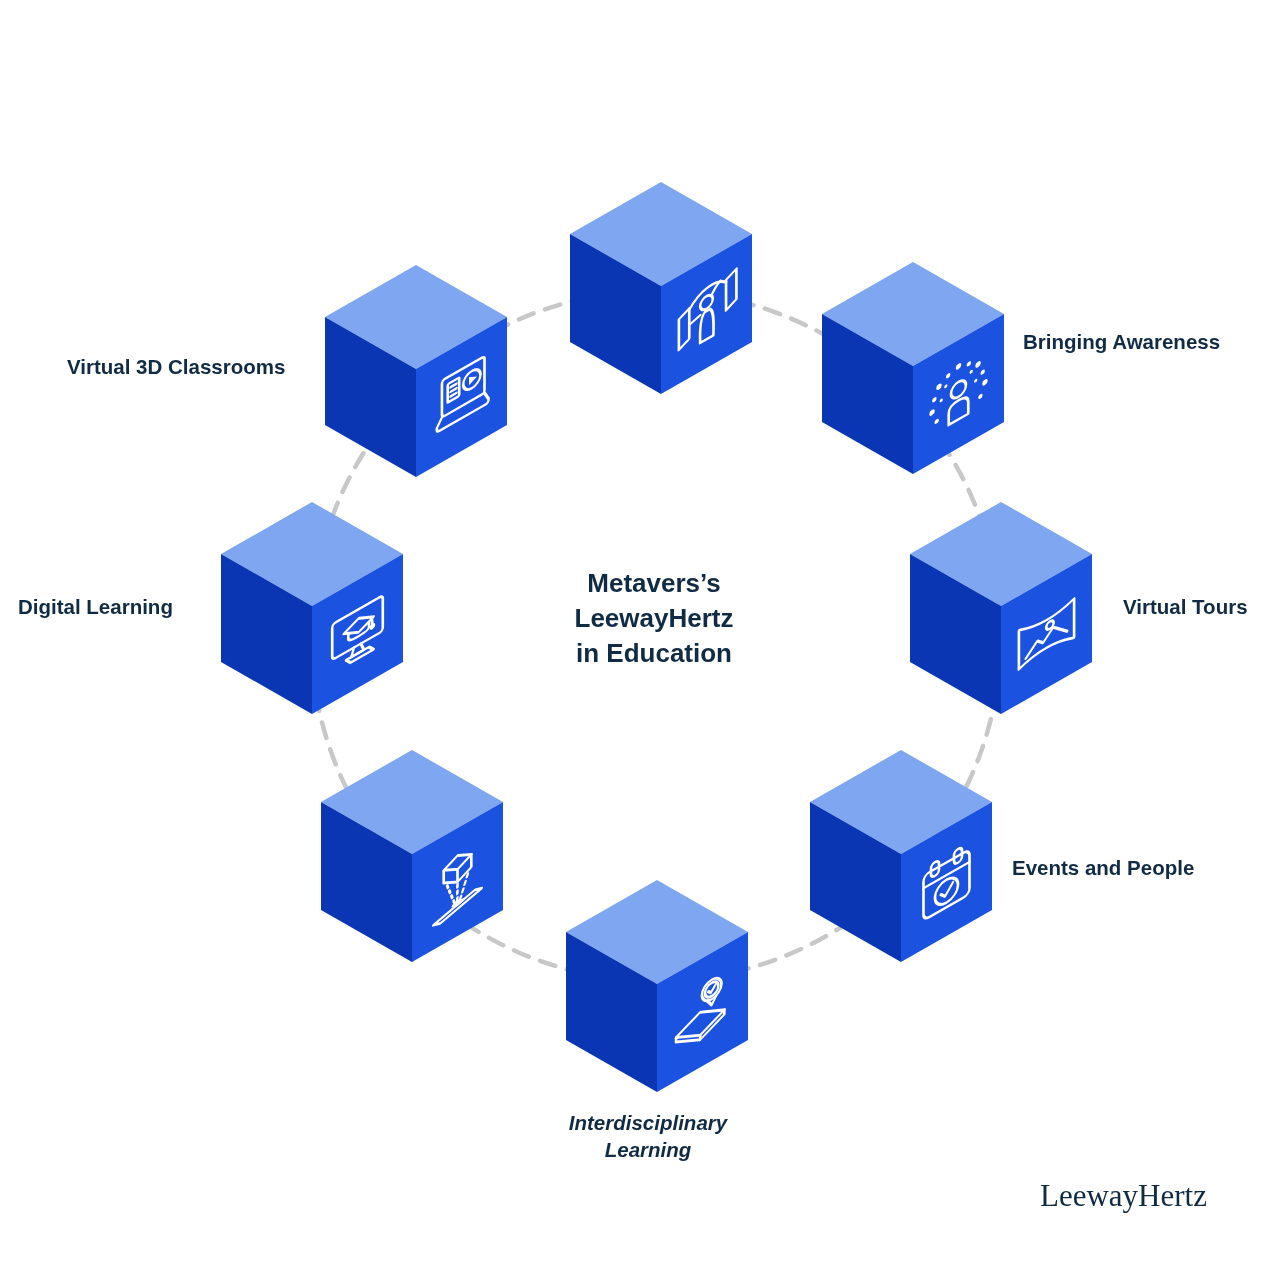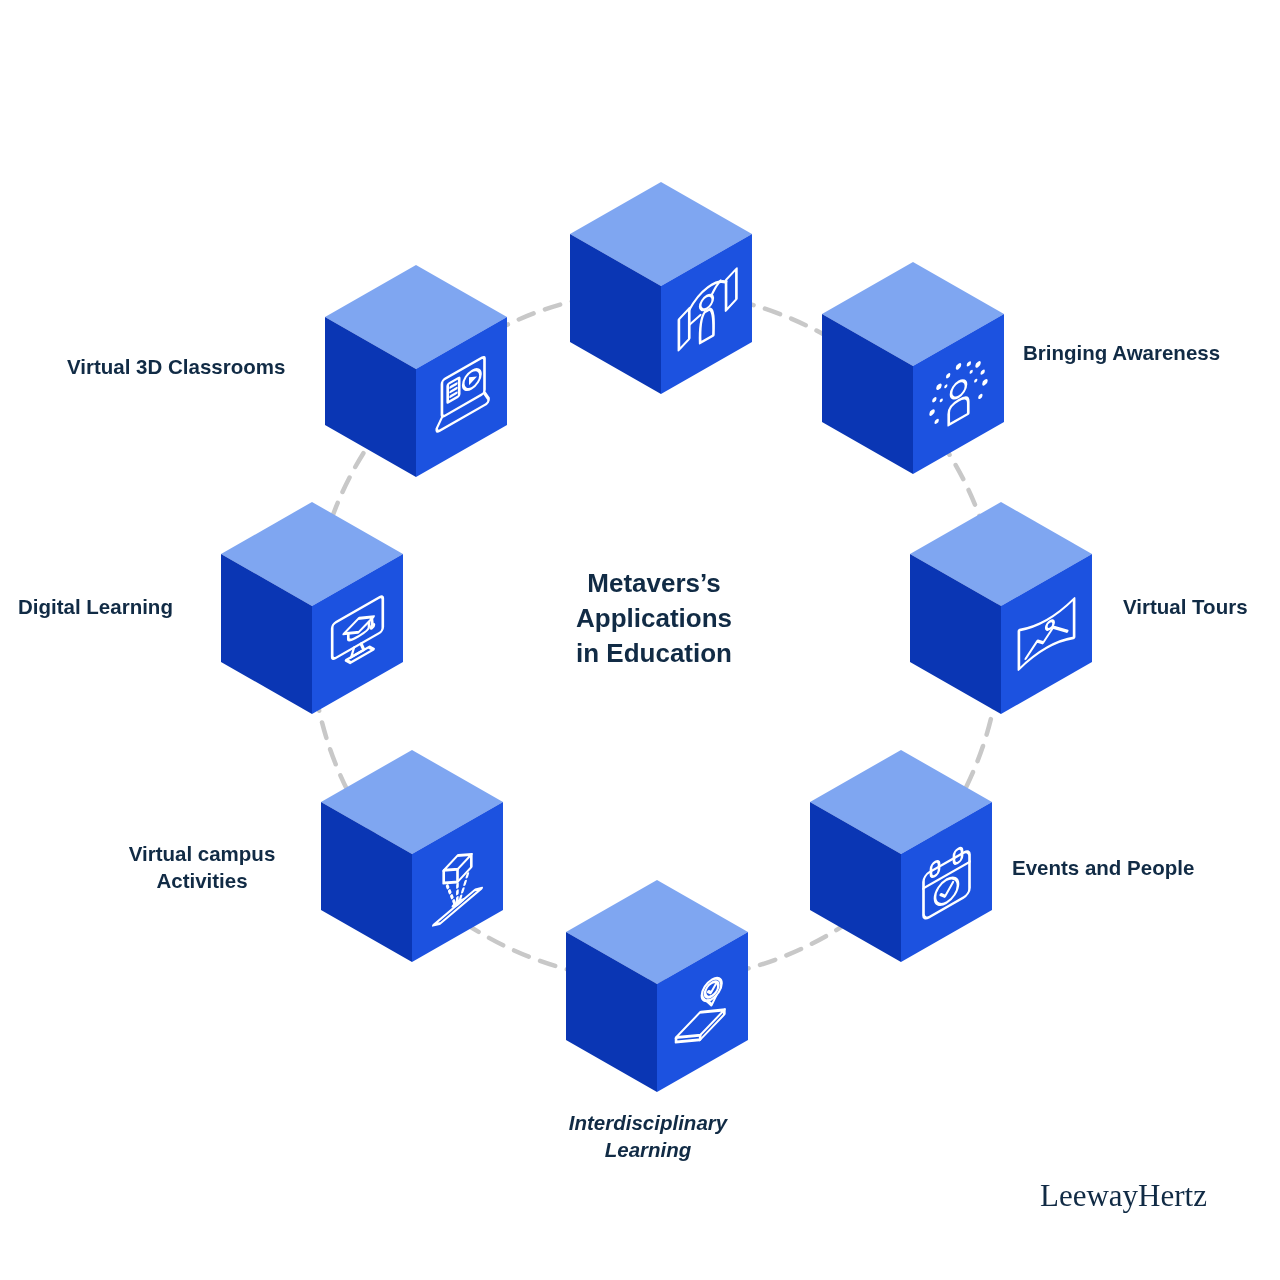--- a/index.html
+++ b/index.html
@@ -171,31 +171,30 @@
         <line x1="20.5" y1="20" x2="25.5" y2="20"></line>
         <line x1="20.5" y1="24" x2="25.5" y2="24"></line>
         <circle cx="39" cy="20" r="7.5"></circle>
         <path class="fill" d="M36.5,16.5 L43.5,20 L36.5,23.5 Z"></path>
         <path d="M13,38 L8.5,45 Q8,48.5 11.5,48.5 L50.5,48.5 Q54,48.5 53.5,45 L50,38"></path>
       </g>
     </svg>
   </div>
 
 
-  <div class="label nowrap" style="left:1023px;top:339px;">Bringing Awareness</div>
+  <div class="label nowrap" style="left:1023px;top:328px;">Bringing Awareness</div>
 
   <div class="label nowrap" style="left:1123px;top:593px;">Virtual Tours</div>
 
   <div class="label nowrap" style="left:1012px;top:854px;">Events and People</div>
 
   <div class="label center" style="left:548px;top:1109px;width:200px;font-style:italic;">Interdisciplinary Learning</div>
 
-  <div class="label center" style="left:117px;top:840px;width:170px;">Virtual campus Activities</div>
 
   <div class="label nowrap" style="left:18px;top:593px;">Digital Learning</div>
 
   <div class="label nowrap" style="left:67px;top:353px;">Virtual 3D Classrooms</div>
 
-  <div class="title">Metavers’s Applications in Education</div>
+  <div class="title">Metavers’s LeewayHertz in Education</div>
 
   <div class="brand">LeewayHertz</div>
 
 </div>
 
 </body></html>

